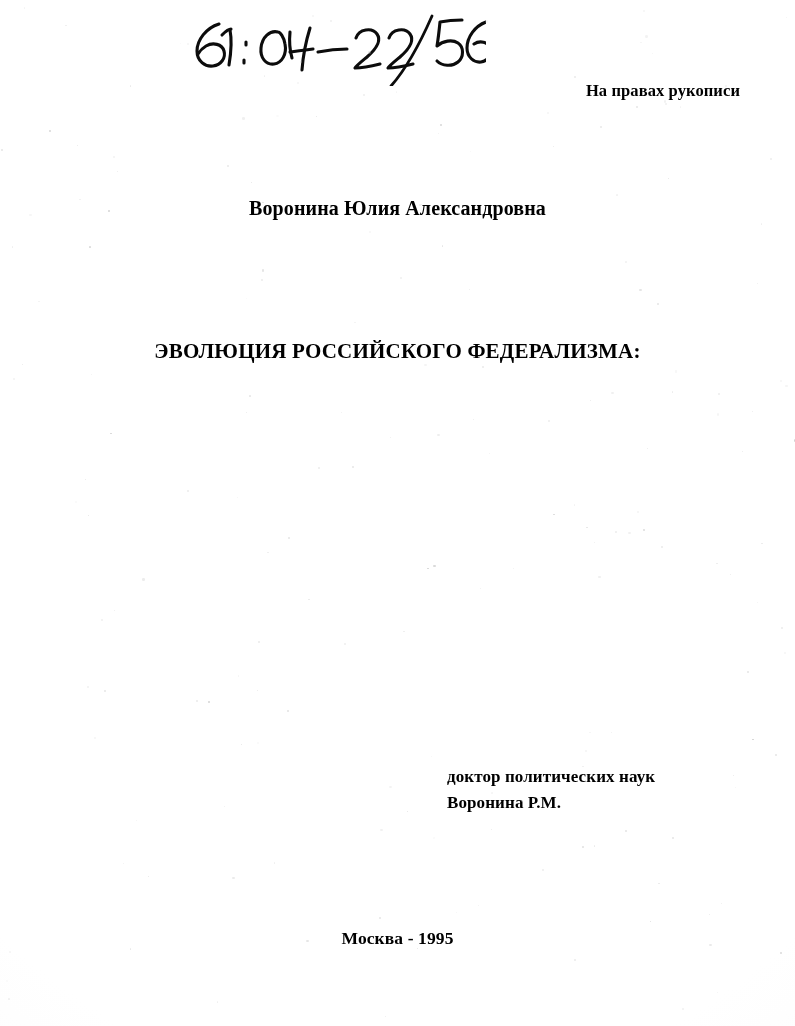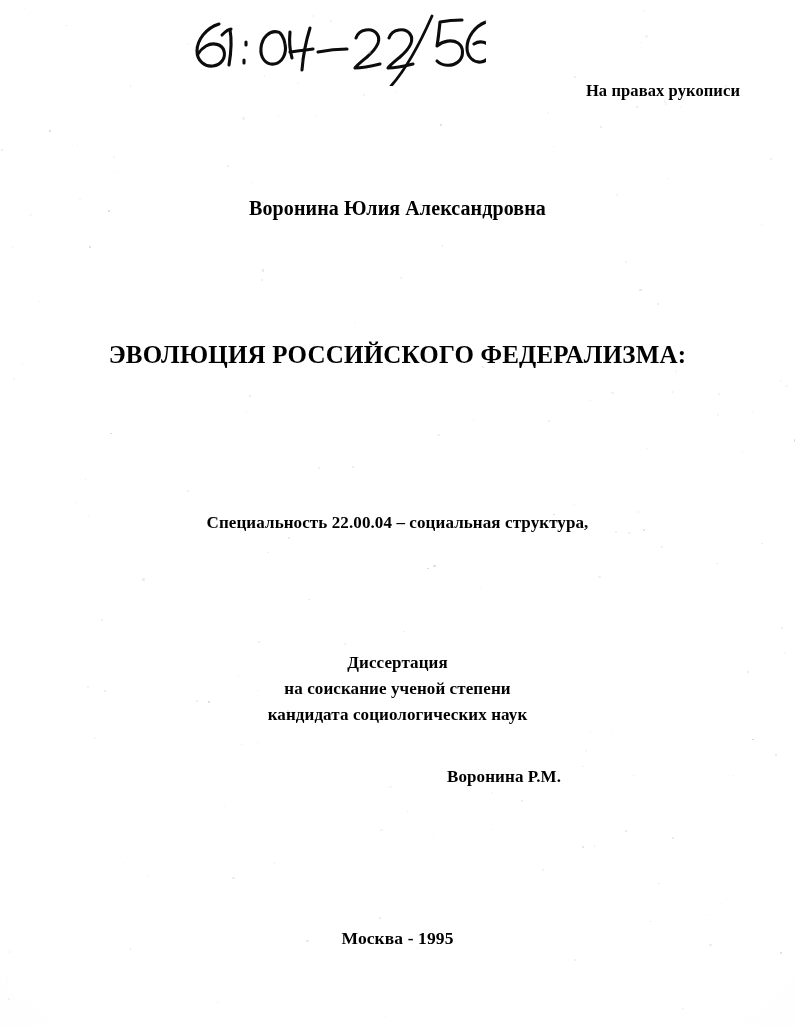--- a/index.html
+++ b/index.html
@@ -87,21 +87,21 @@
     top: 196px;
     text-align: center;
     font-size: 20px;
   }
 
   .doc-title {
     left: 0;
     right: 0;
     top: 337px;
     text-align: center;
-    font-size: 25px;
+    font-size: 21px;
     line-height: 1.42;
     letter-spacing: 0.2px;
   }
   .doc-title .title-line { display: block; }
 
   .specialty {
     left: 0;
     right: 0;
     top: 510px;
     text-align: center;
@@ -180,30 +180,25 @@
 
   <div class="txt manuscript-note">На правах рукописи</div>
 
   <div class="txt author-name">Воронина Юлия Александровна</div>
 
   <div class="txt doc-title">
     <span class="title-line">ЭВОЛЮЦИЯ РОССИЙСКОГО ФЕДЕРАЛИЗМА:</span>
   </div>
 
   <div class="txt specialty">
-    <span class="spec-line">Специальность 22.00.04 – социальная структура,</span>
   </div>
 
-  <div class="txt degree-block">
-    <span class="degree-line">Диссертация</span>
-    <span class="degree-line">на соискание ученой степени</span>
-    <span class="degree-line">кандидата социологических наук</span>
-  </div>
 
   <div class="txt supervisor-block">
+    <span class="sup-line">доктор политических наук</span>
     <span class="sup-line">Воронина Р.М.</span>
   </div>
 
   <div class="txt place-year">Москва - 1995</div>
 
   <div class="scan-noise" id="scan-noise">
       <div class="speck" style="width: 1.75px; height: 1.75px; left: 667.7px; top: 177.6px; opacity: 0.78;"></div>
       <div class="speck" style="width: 0.98px; height: 0.98px; left: 729.7px; top: 574.4px; opacity: 0.72;"></div>
       <div class="speck light" style="width: 2.66px; height: 2.66px; left: 681.5px; top: 1007.8px; opacity: 0.71;"></div>
       <div class="speck light" style="width: 2.63px; height: 2.63px; left: 484.9px; top: 20.2px; opacity: 0.47;"></div>

